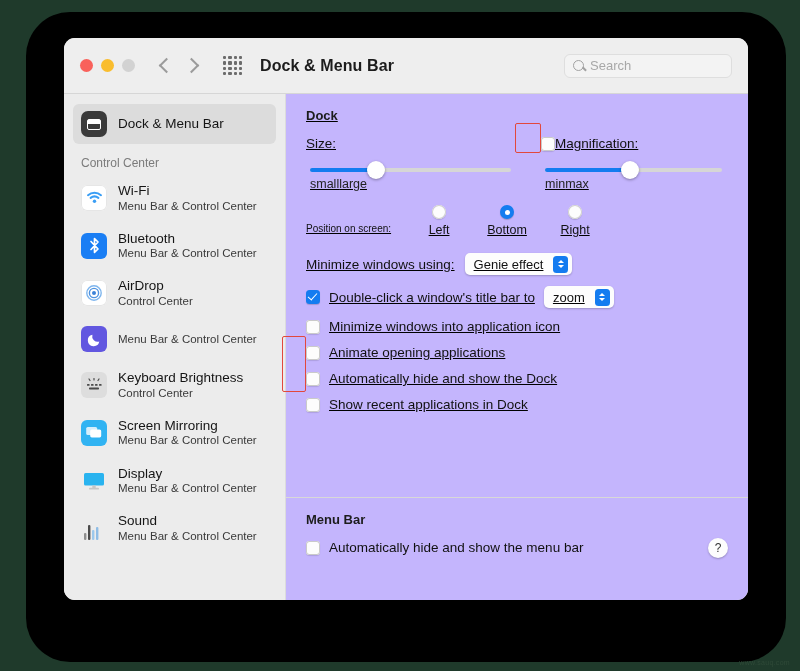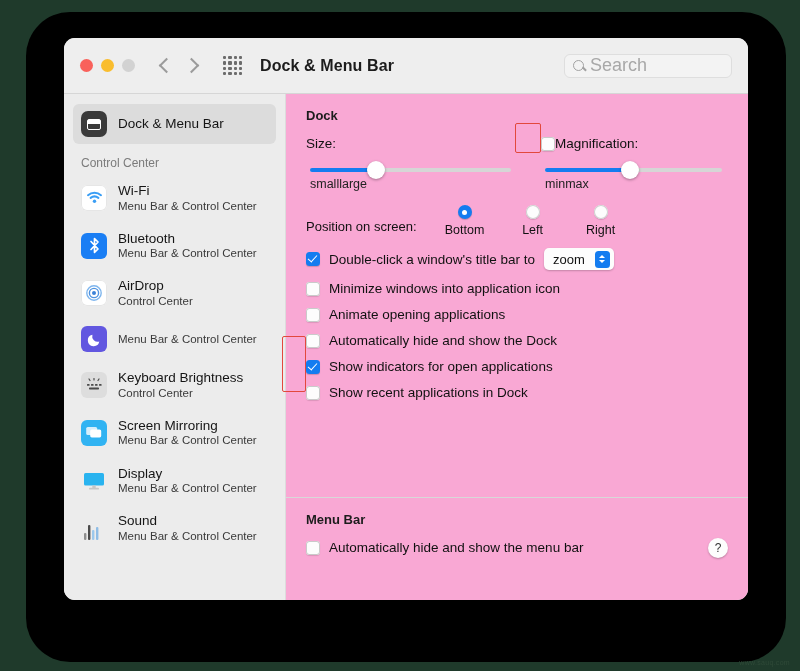--- a/index.html
+++ b/index.html
@@ -105,21 +105,21 @@
     flex: none;
   }
   .search-box .mag::after {
     content: "";
     position: absolute;
     width: 5px; height: 1.6px;
     background: #a2a2a2;
     right: -4px; bottom: 0px;
     transform: rotate(45deg);
   }
-  .search-ph { font-size: 18px; color: #a8a8a8; }
+  .search-ph { font-size: 13px; color: #a8a8a8; }
 
   
   .content { display: flex; height: calc(100% - 56px); }
 
   
   .sidebar {
     width: 222px;
     background: #ececec;
     border-right: 1px solid #dcdcdc;
     padding: 10px 9px 0 9px;
@@ -161,23 +161,24 @@
 
   .side-group {
     font-size: 12px;
     color: #7b7b7b;
     padding: 12px 8px 4px 8px;
   }
 
   
   .main {
     flex: 1;
-    background: #f9a8d4;
+    background: #c4b5fd;
     padding: 14px 20px 0 20px;
     position: relative;
+    text-decoration: underline;
   }
 
   .sec-title {
     font-size: 13px;
     font-weight: bold;
     color: #1c1c1c;
     margin-bottom: 13px;
   }
 
   .slider-zone { display: flex; gap: 0; }
@@ -212,21 +213,21 @@
   .ends { display: flex; justify-content: flex-start; padding: 0 4px; }
   .end-lbl { font-size: 12.5px; color: #222; }
 
   
   .pos-row {
     display: flex;
     align-items: flex-end;
     margin-top: 14px;
     gap: 0;
   }
-  .pos-label { font-size: 13px; color: #111; padding-bottom: 3px; }
+  .pos-label { font-size: 10px; color: #111; padding-bottom: 3px; }
   .radio-group { display: flex; margin-left: 14px; }
   .radio-item { width: 68px; display: flex; flex-direction: column; align-items: center; gap: 4px; }
   .radio {
     width: 14px; height: 14px; border-radius: 50%;
     background: #fdfdfd;
     box-shadow: inset 0 0 0 1px #cfcfcf, 0 1px 1px rgba(0,0,0,.14);
   }
   .radio.on {
     background: #147cf0;
     box-shadow: 0 1px 1px rgba(0,0,0,.2);
@@ -542,34 +543,44 @@
             <span class="end-lbl">min</span>
             <span class="end-lbl">max</span>
           </div>
         </div>
       </div>
 
       <div class="pos-row">
         <span class="pos-label">Position on screen:</span>
         <span class="radio-group">
           <span class="radio-item">
+            <span class="radio"></span>
+            <span class="radio-lbl">Left</span>
+          </span>
+          <span class="radio-item">
             <span class="radio on"></span>
             <span class="radio-lbl">Bottom</span>
           </span>
           <span class="radio-item">
             <span class="radio"></span>
-            <span class="radio-lbl">Left</span>
-          </span>
-          <span class="radio-item">
-            <span class="radio"></span>
             <span class="radio-lbl">Right</span>
           </span>
         </span>
       </div>
 
+      <div class="min-row">
+        <span class="lbl">Minimize windows using:</span>
+        <span class="popup">
+          <span>Genie effect</span>
+          <span class="stepper">
+              <i class="up"></i>
+              <i class="dn"></i>
+            </span>
+        </span>
+      </div>
 
       <div class="cb-row">
         <span class="cb on"></span>
         <span class="cb-lbl">Double-click a window's title bar to</span>
         <span class="popup">
           <span>zoom</span>
           <span class="stepper">
               <i class="up"></i>
               <i class="dn"></i>
             </span>
@@ -584,24 +595,20 @@
       <div class="cb-row">
         <span class="cb"></span>
         <span class="cb-lbl">Animate opening applications</span>
       </div>
 
       <div class="cb-row">
         <span class="cb"></span>
         <span class="cb-lbl">Automatically hide and show the Dock</span>
       </div>
 
-      <div class="cb-row">
-        <span class="cb on"></span>
-        <span class="cb-lbl">Show indicators for open applications</span>
-      </div>
 
       <div class="cb-row">
         <span class="cb"></span>
         <span class="cb-lbl">Show recent applications in Dock</span>
       </div>
 
       <div class="hl" id="hl-mag"></div>
       <div class="hl" id="hl-cbs"></div>
 
       <div class="divider"></div>

